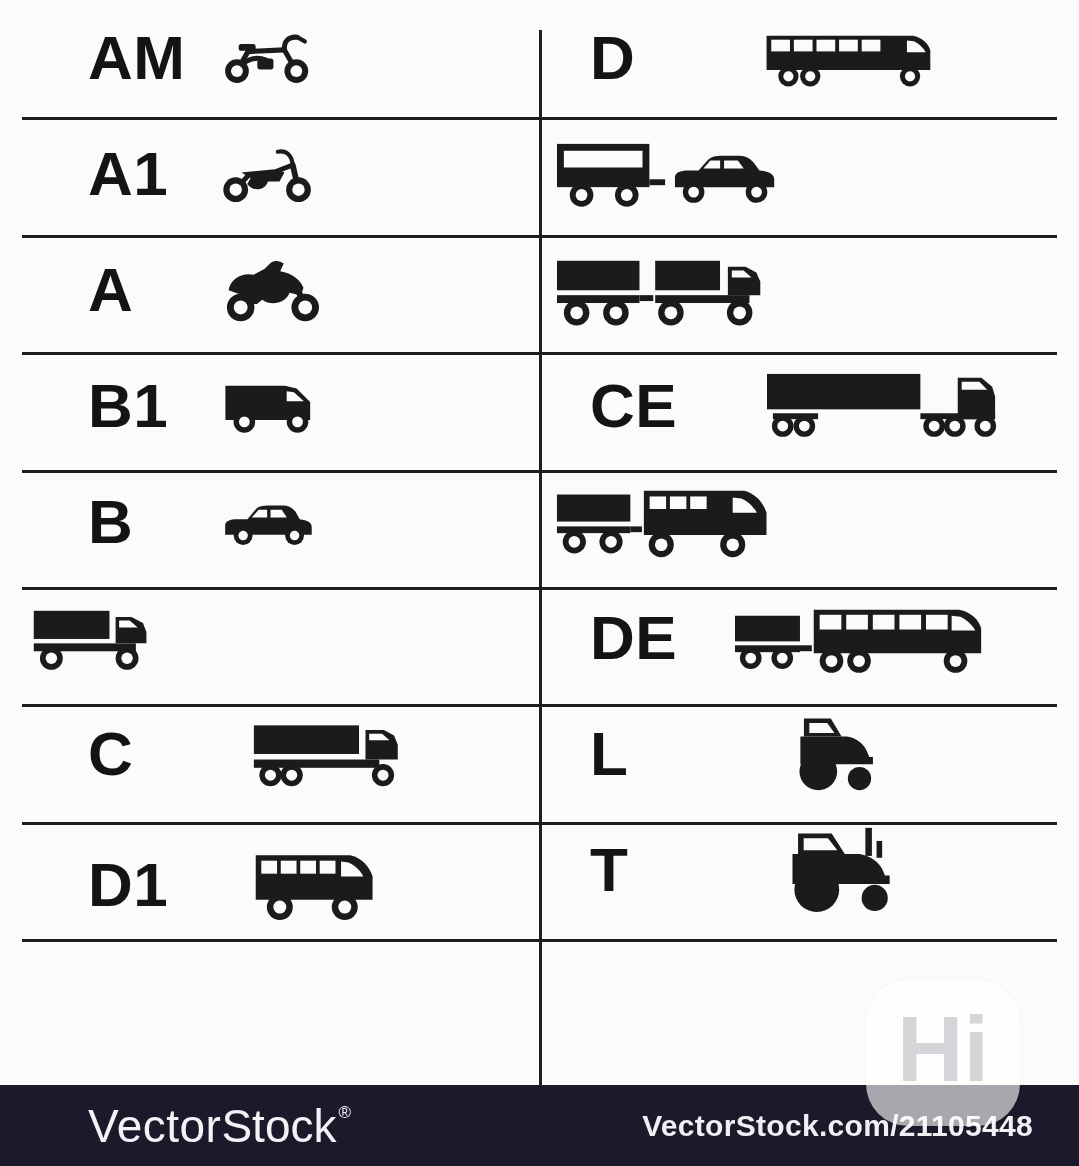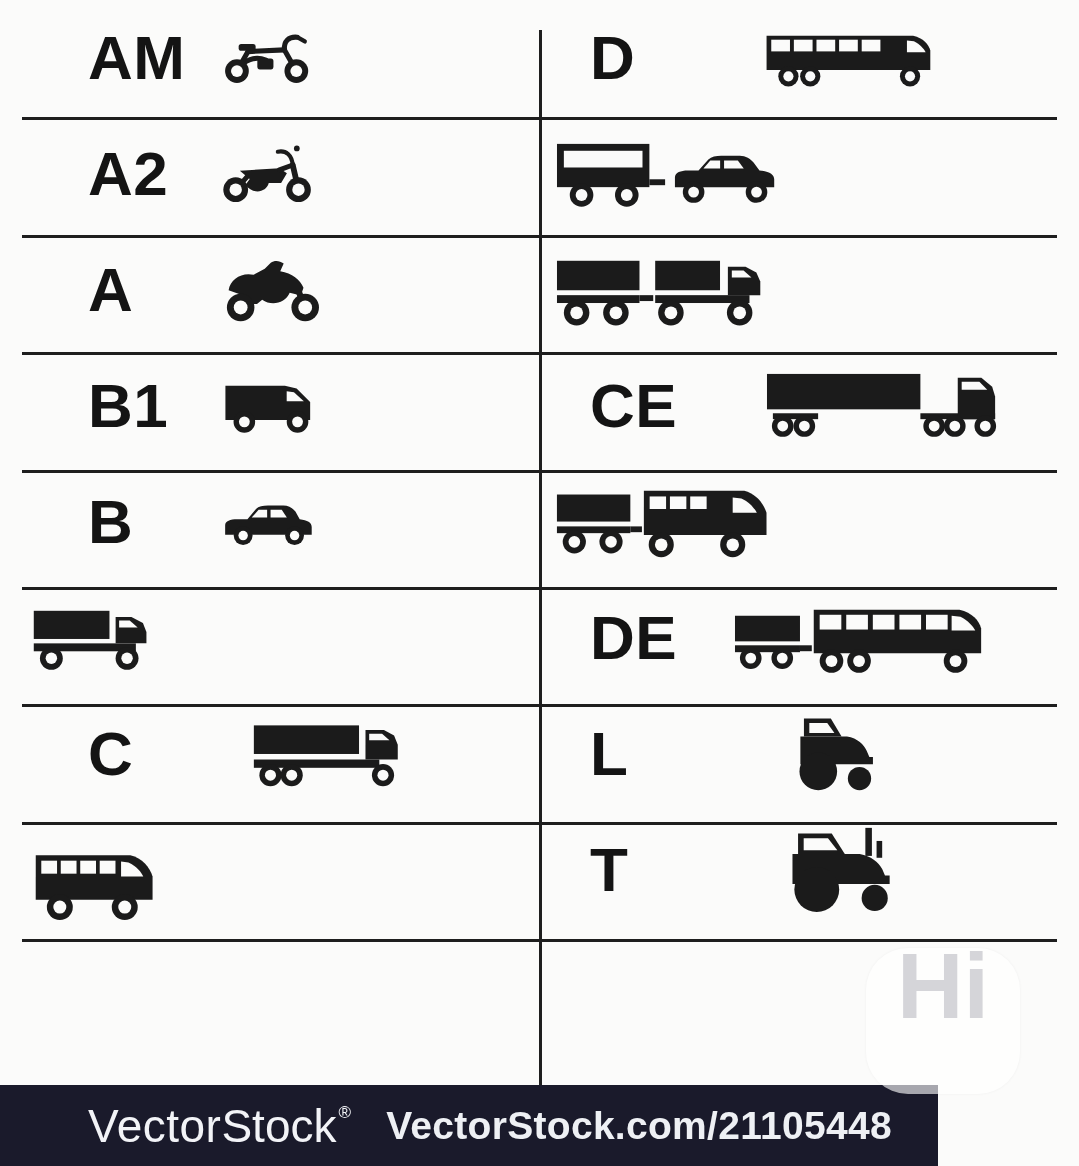--- a/index.html
+++ b/index.html
@@ -15,29 +15,29 @@
   .col-right .code{margin-left:50px;width:160px;}
   .icon{display:flex;align-items:center;margin-left:0;}
   .col-right .icon{margin-left:15px;}
   .icon svg{height:auto;display:block;}
   .shift32 .icon{margin-left:32px;}
   .shift-de .icon{margin-left:-17px;}
   .shift-l .icon{margin-left:45px;}
   .shift-t .icon{margin-left:35px;}
   .divider{position:absolute;left:539px;top:30px;width:3px;height:1055px;background:#1e1e1e;}
   .hline{position:absolute;left:22px;width:1035px;height:3px;background:#1e1e1e;}
-  .footer{width:938px;height:81px;background:#1a1a2b;display:flex;align-items:center;
+  .footer{width:1079px;height:81px;background:#1a1a2b;display:flex;align-items:center;
           justify-content:space-between;box-sizing:border-box;padding:0 46px 0 88px;}
   .brand{color:#f2f3f7;font-size:46px;display:flex;align-items:flex-start;line-height:1;}
   .brand .reg-w{font-weight:400;letter-spacing:0.5px;}
   .brand .bold-w{font-weight:normal;}
   .brand .regmark{font-size:17px;margin-top:1px;margin-left:2px;}
-  .footer-url{color:#eef0f4;font-size:39px;font-weight:bold;letter-spacing:0.3px;}
-  .watermark{position:absolute;left:866px;top:948px;width:154px;height:146px;border-radius:42px;
-             background:rgba(255,255,255,0.62);display:flex;justify-content:center;
+  .footer-url{color:#eef0f4;font-size:30px;font-weight:bold;letter-spacing:0.3px;}
+  .watermark{position:absolute;left:866px;top:980px;width:154px;height:146px;border-radius:42px;
+             background:rgba(255,255,255,0.62);display:flex;align-items:center;justify-content:center;
              z-index:5;box-shadow:0 0 3px rgba(0,0,0,0.05);}
   .watermark span{color:#d5d5d9;font-size:92px;font-weight:bold;line-height:1;margin-top:-8px;}
 </style>
 </head>
 <body>
 
 <div class="page">
   <div class="sheet">
 
     <div class="col col-left">
@@ -57,38 +57,37 @@
             <rect x="22" y="20" width="20" height="8" rx="3" fill="#1b1b1b"></rect>
             <rect x="44" y="37" width="19" height="13" rx="3" fill="#1b1b1b"></rect>
             <circle cx="20" cy="52" r="14" fill="#1b1b1b"></circle>
               <circle cx="20" cy="52" r="7" fill="#fbfbfa"></circle>
             <circle cx="90" cy="52" r="14" fill="#1b1b1b"></circle>
               <circle cx="90" cy="52" r="7" fill="#fbfbfa"></circle>
           </svg>
         </div>
       </div>
 
-
-      <div class="lic-row">
-        <div class="code">A2</div>
+      <div class="lic-row">
+        <div class="code">A1</div>
         <div class="icon">
           <svg width="95" viewBox="0 0 115 80">
             <path d="M19 59 L34 42" stroke="#1b1b1b" stroke-width="6" stroke-linecap="round" fill="none"></path>
-            <path d="M24 36 L72 33 L81 39 L74 51 L59 51 C56 63 39 65 31 53 L36 46 Z" fill="#1b1b1b"></path>
-            <path d="M72 35 L88 29" stroke="#1b1b1b" stroke-width="6" stroke-linecap="round" fill="none"></path>
+            <path d="M26 38 L70 34 L78 38 L72 49 L58 49 C55 60 40 62 33 52 L37 45 Z" fill="#1b1b1b"></path>
+            <path d="M70 36 L88 29" stroke="#1b1b1b" stroke-width="6" stroke-linecap="round" fill="none"></path>
             <path d="M88 29 L95 59" stroke="#1b1b1b" stroke-width="7" stroke-linecap="round" fill="none"></path>
             <path d="M88 29 C87 17 80 11 70 13" stroke="#1b1b1b" stroke-width="5" stroke-linecap="round" fill="none"></path>
-            <circle cx="93" cy="9" r="3.5" fill="#1b1b1b"></circle>
             <circle cx="19" cy="59" r="15" fill="#1b1b1b"></circle>
               <circle cx="19" cy="59" r="7.5" fill="#fbfbfa"></circle>
             <circle cx="95" cy="59" r="15" fill="#1b1b1b"></circle>
               <circle cx="95" cy="59" r="7.5" fill="#fbfbfa"></circle>
           </svg>
         </div>
       </div>
+
 
       <div class="lic-row">
         <div class="code">A</div>
         <div class="icon">
           <svg width="105" viewBox="0 0 122 82">
             <path d="M88 34 L99 61" stroke="#1b1b1b" stroke-width="7" stroke-linecap="round" fill="none"></path>
             <path d="M10 41 C12 28 25 20 39 23 L52 16 L59 9 C63 6 69 6 74 10 L70 19 C84 21 93 29 97 38 L94 47 L81 44 C76 56 60 60 49 52 L43 57 L31 57 L27 47 Z" fill="#1b1b1b"></path>
             <circle cx="24" cy="61" r="16" fill="#1b1b1b"></circle>
               <circle cx="24" cy="61" r="8" fill="#fbfbfa"></circle>
             <circle cx="99" cy="61" r="16" fill="#1b1b1b"></circle>
@@ -153,20 +152,21 @@
               <circle cx="20" cy="62" r="6" fill="#fbfbfa"></circle>
             <circle cx="43" cy="62" r="12" fill="#1b1b1b"></circle>
               <circle cx="43" cy="62" r="6" fill="#fbfbfa"></circle>
             <circle cx="142" cy="62" r="12" fill="#1b1b1b"></circle>
               <circle cx="142" cy="62" r="6" fill="#fbfbfa"></circle>
           </svg>
         </div>
       </div>
 
       <div class="lic-row last shift32">
+        <div class="code">D1</div>
         <div class="icon">
           <svg width="128" viewBox="0 0 138 88">
             <path d="M4 12 H106 C119 15 127 25 130 35 V60 H4 Z" fill="#1b1b1b"></path>
             <rect x="10" y="18" width="17" height="14" fill="#fbfbfa"></rect>
             <rect x="31" y="18" width="17" height="14" fill="#fbfbfa"></rect>
             <rect x="52" y="18" width="17" height="14" fill="#fbfbfa"></rect>
             <rect x="73" y="18" width="17" height="14" fill="#fbfbfa"></rect>
             <path d="M96 19 L104 20 C113 24 118 31 120 35 L96 35 Z" fill="#fbfbfa"></path>
             <circle cx="30" cy="68" r="14" fill="#1b1b1b"></circle>
               <circle cx="30" cy="68" r="7" fill="#fbfbfa"></circle>

